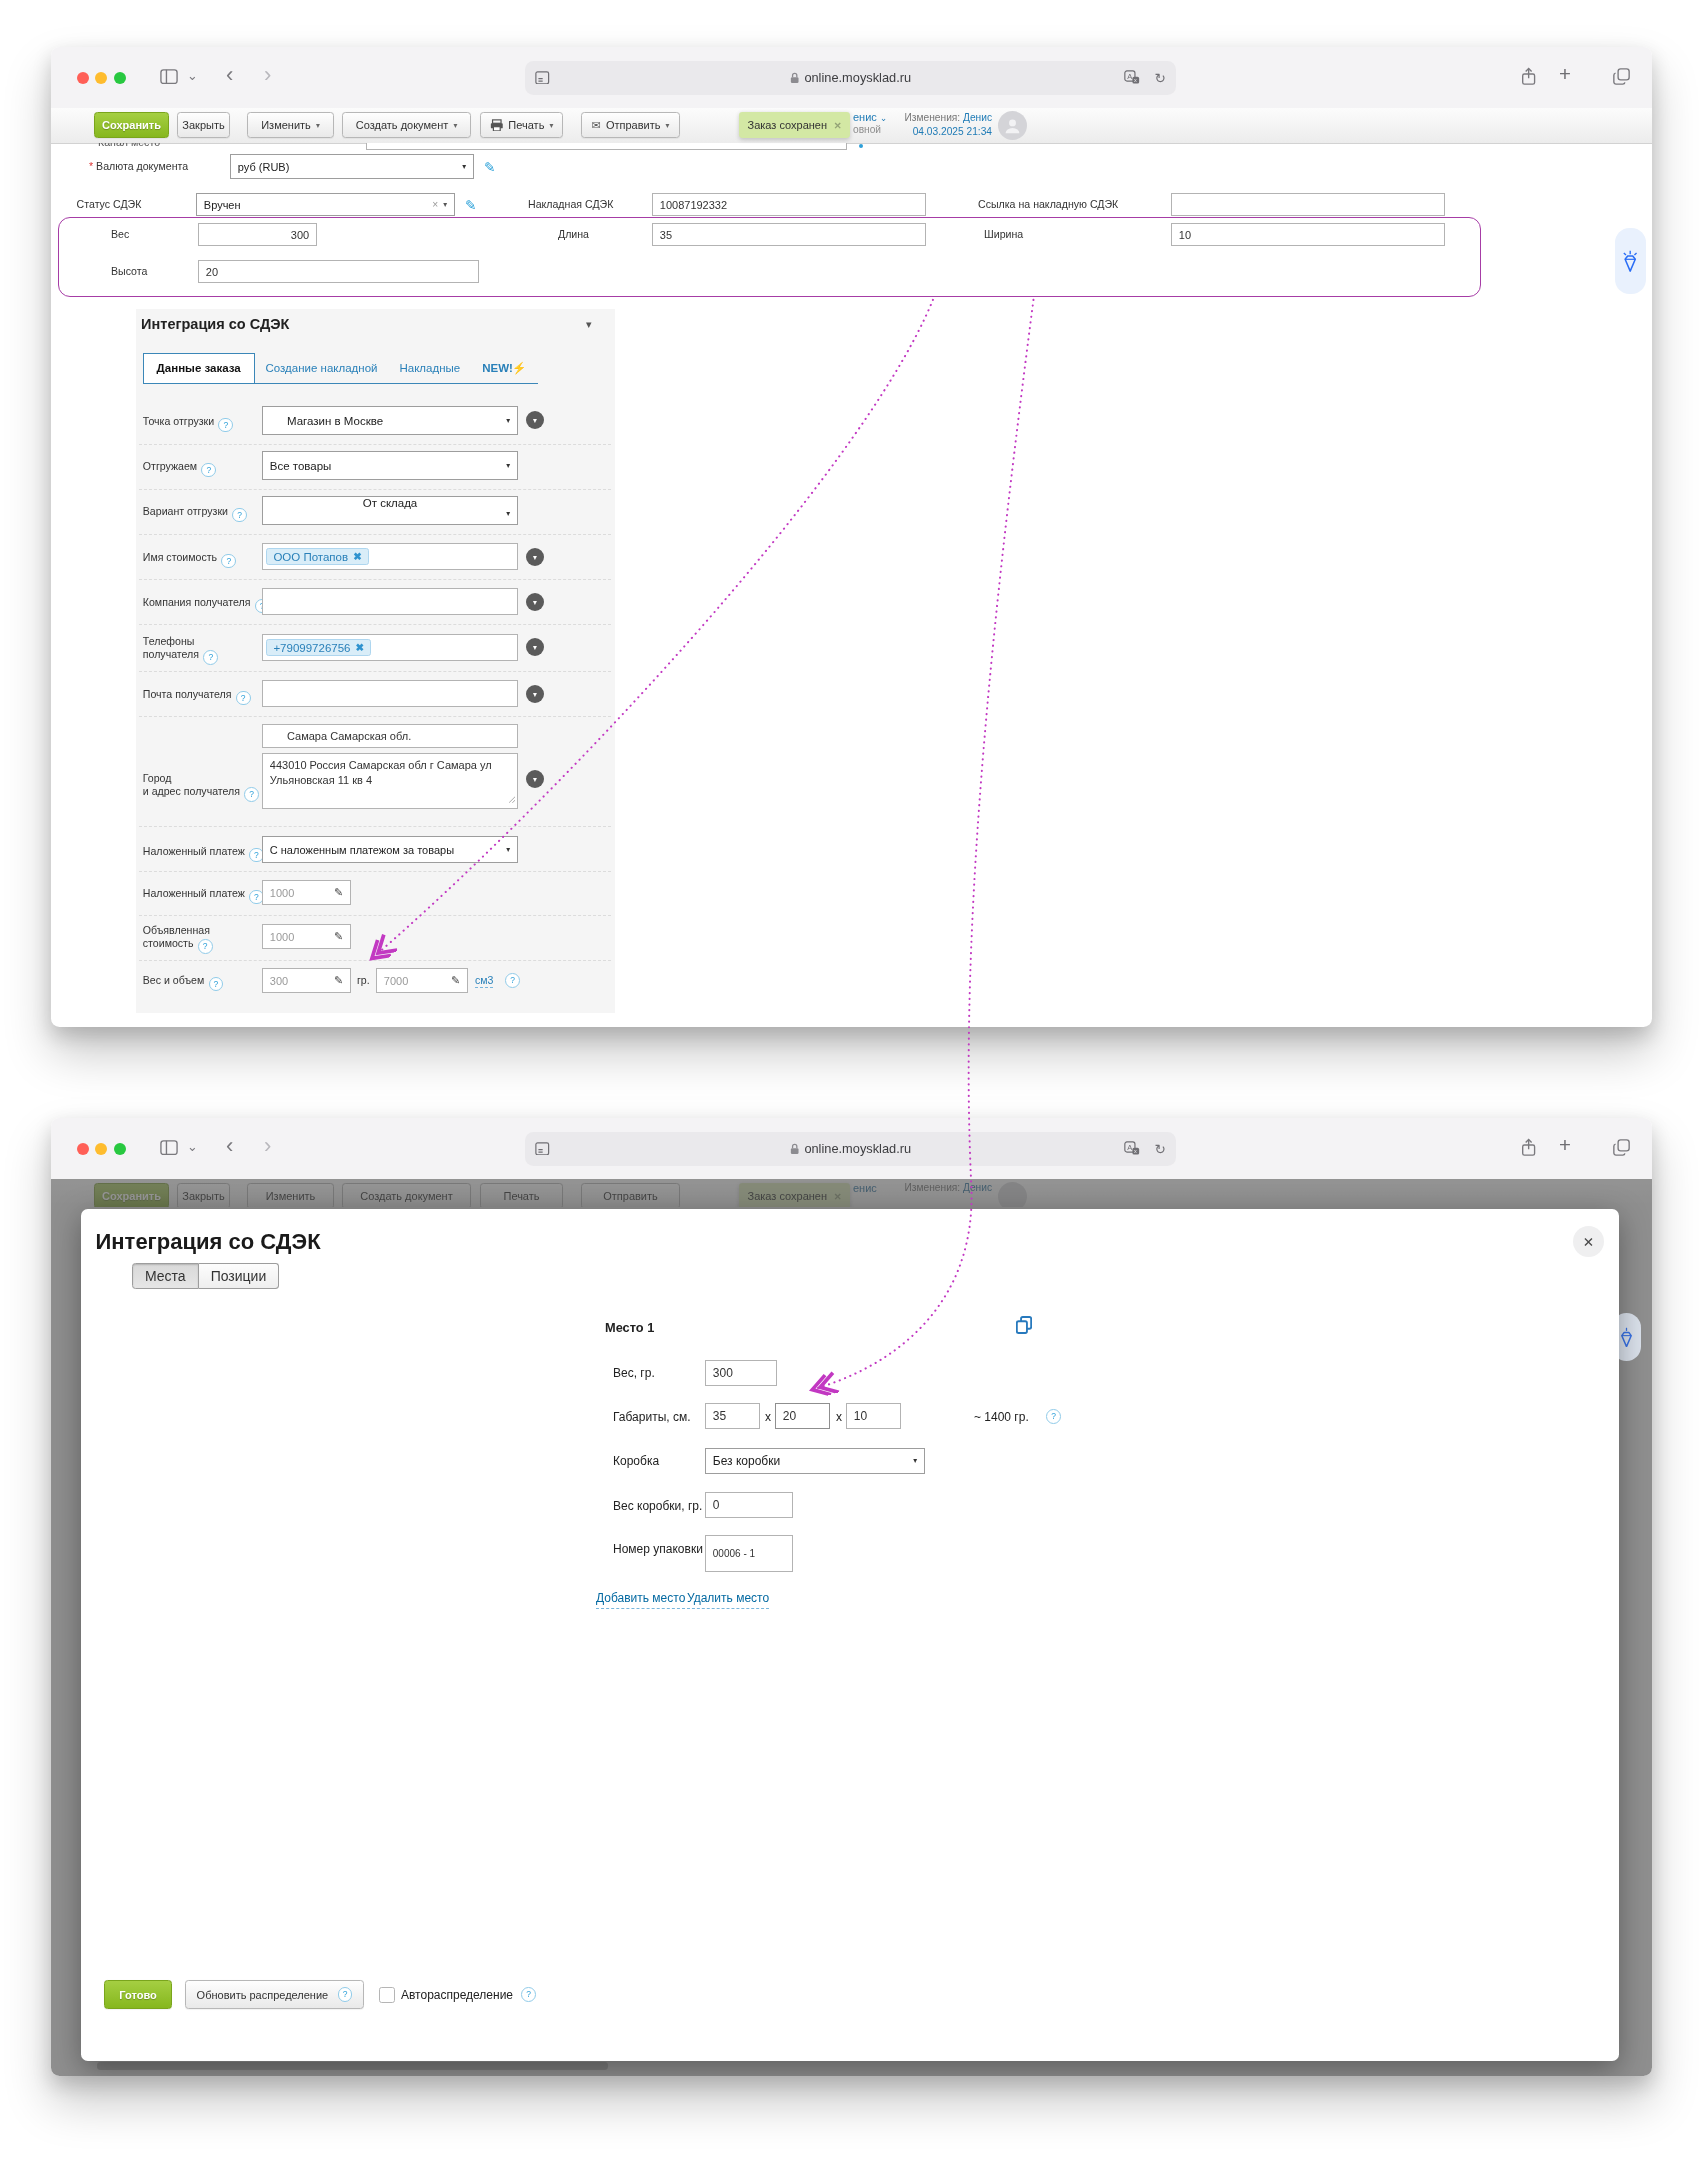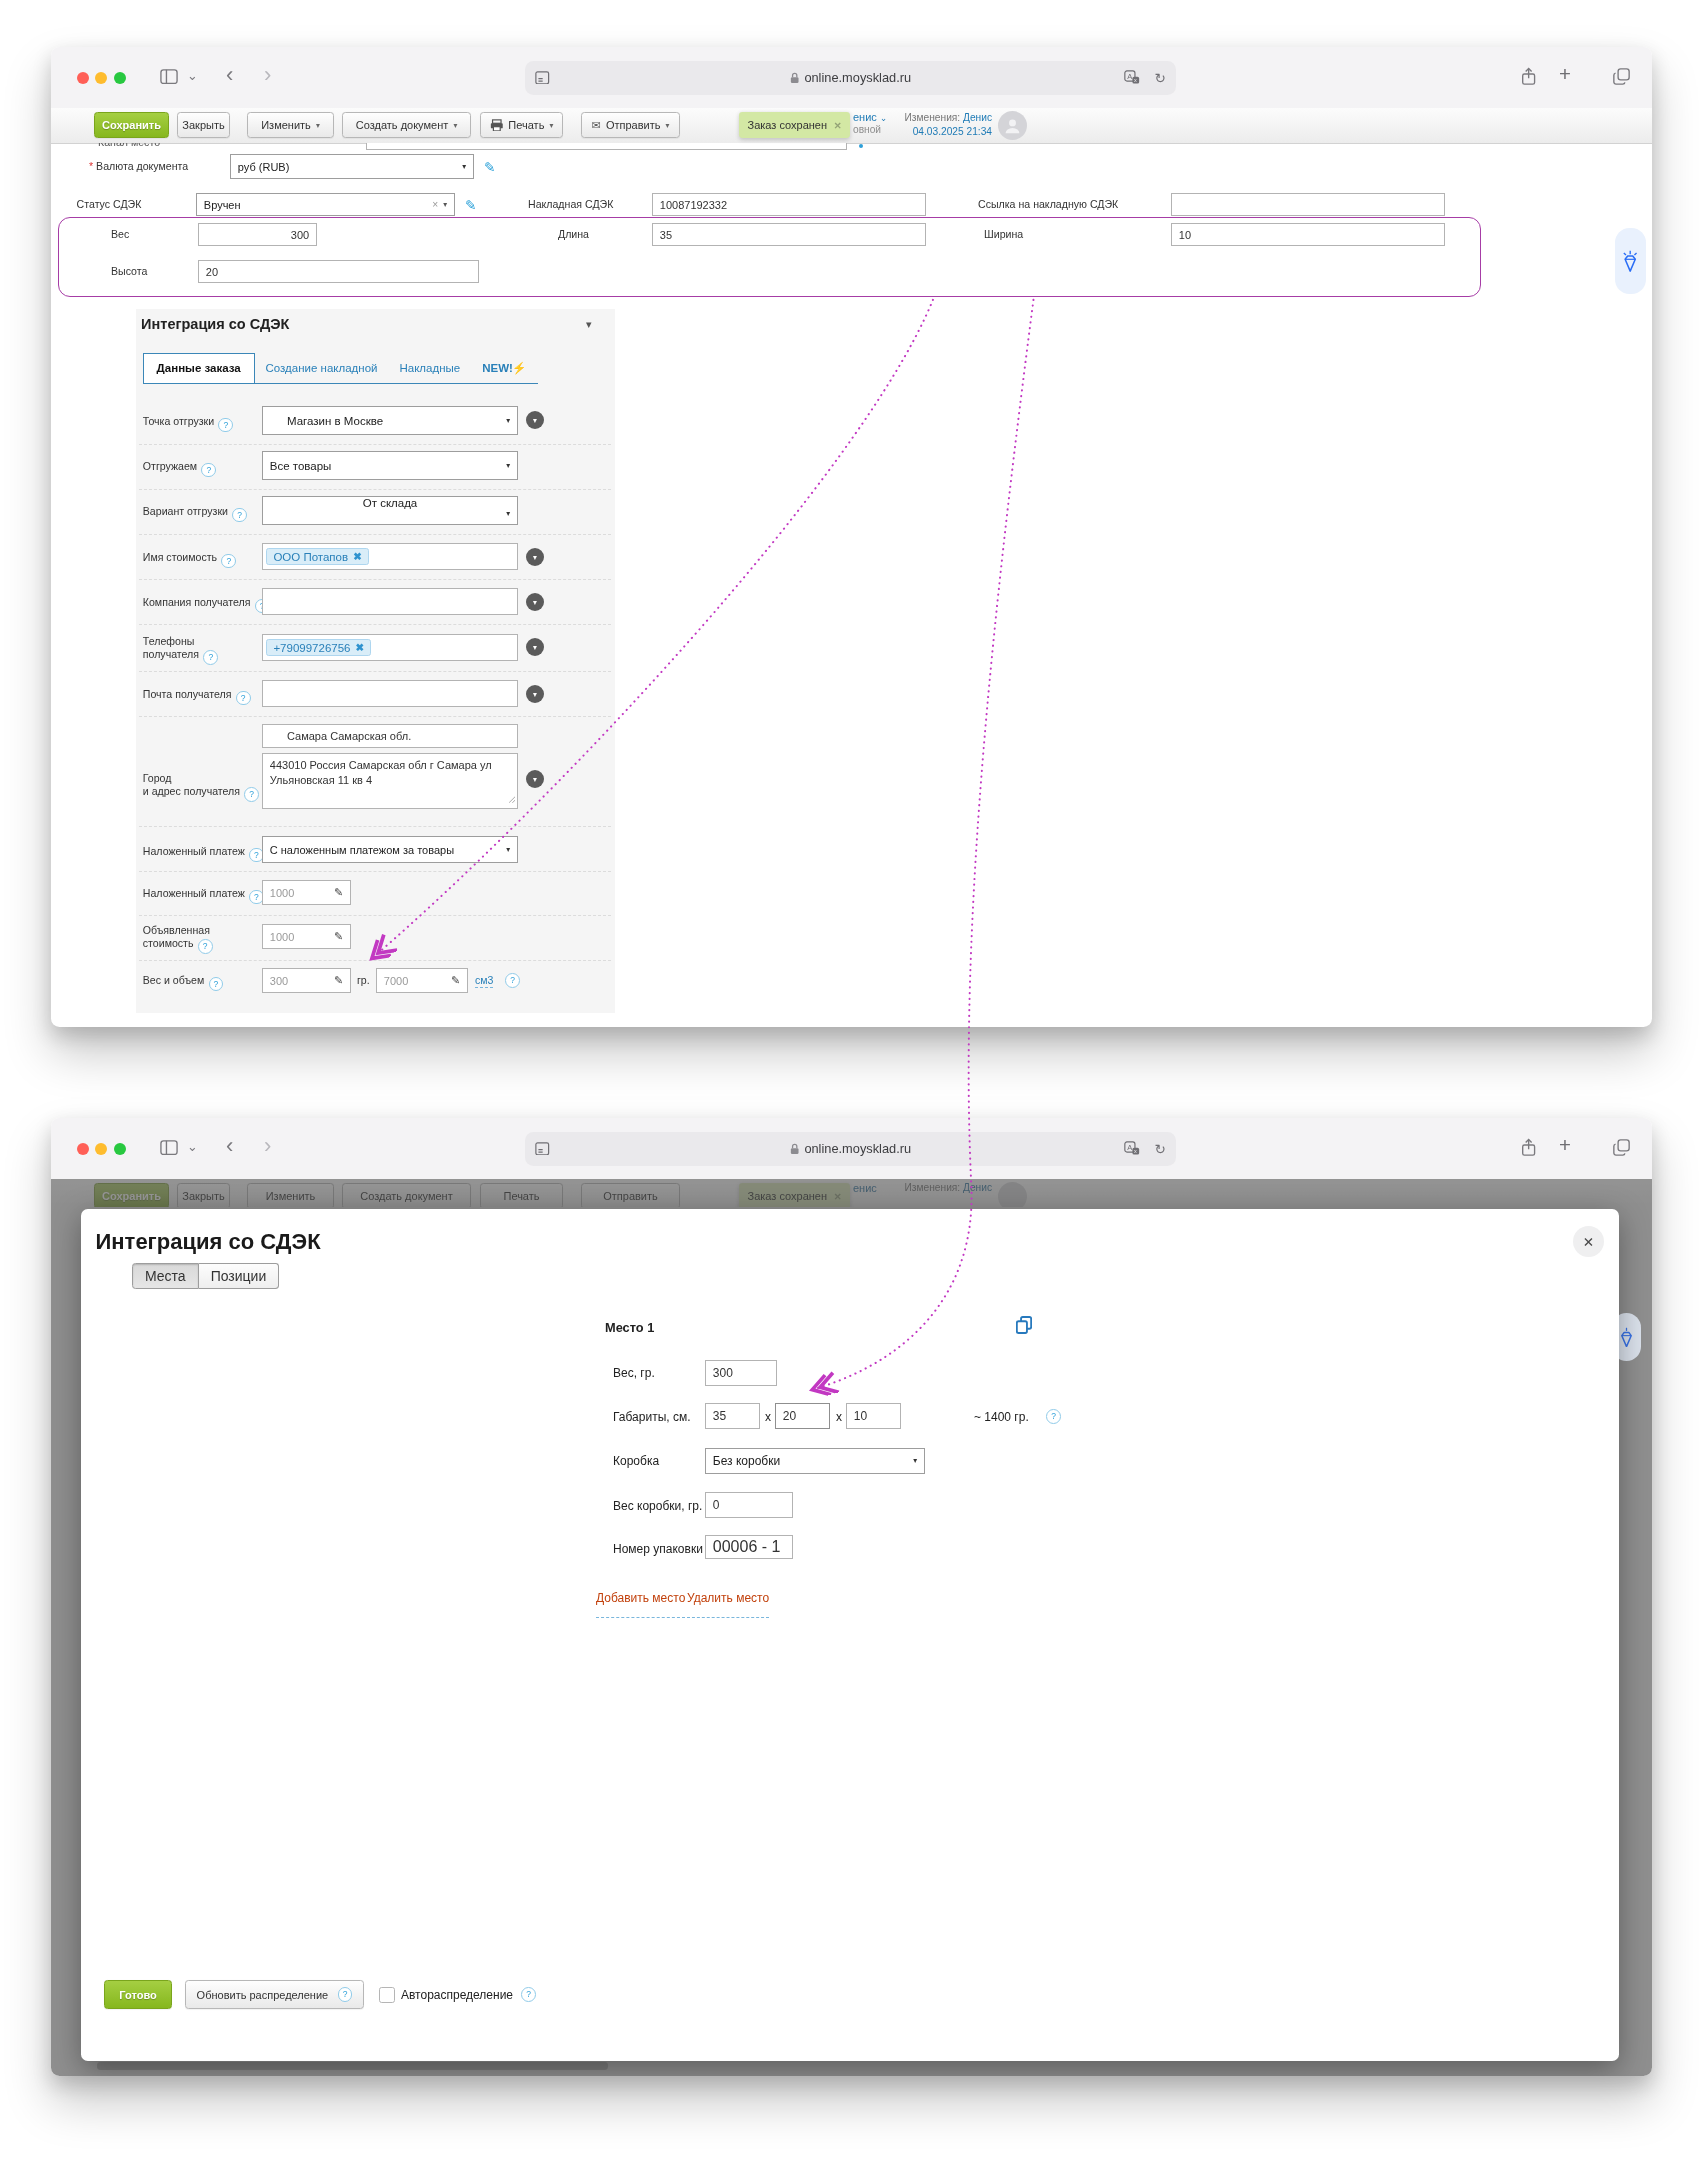--- a/index.html
+++ b/index.html
@@ -68,22 +68,22 @@
   .dimveil{position:absolute;inset:0;background:rgba(120,120,120,.4);}
   .modal{position:absolute;background:#fff;border-radius:6.8px;box-shadow:0 8.5px 30px rgba(0,0,0,.35);}
   .mlbl{position:absolute;font-size:12px;color:#222;white-space:nowrap;}
   .seg{position:absolute;display:flex;height:25.6px;font-size:14px;color:#333;}
   .seg div{display:flex;align-items:center;padding:0 12px;border:0.9px solid #9d9d9d;}
   .seg .on{background:linear-gradient(#d9d9d9,#e6e6e6);border-radius:3.4px 0 0 3.4px;
            box-shadow:inset 0 0.9px 1.7px rgba(0,0,0,.18);}
   .seg .off{background:linear-gradient(#fdfdfd,#eee);border-left:none;border-radius:0 3.4px 3.4px 0;}
   .mclose{position:absolute;width:31px;height:31px;border-radius:50%;background:#efeff0;
           display:flex;align-items:center;justify-content:center;color:#4a4a4a;font-size:13.6px;}
-  .dlink{position:absolute;font-size:12px;color:#c2410c;border-bottom:0.9px dashed #79b6dc;
-         padding-bottom:12px;white-space:nowrap;}
+  .dlink{position:absolute;font-size:12px;color:#0369a1;border-bottom:0.9px dashed #79b6dc;
+         padding-bottom:3px;white-space:nowrap;}
   .cbx{position:absolute;width:13.6px;height:13.6px;border:0.9px solid #b5b5b5;border-radius:2.6px;background:#fff;}
   .pill{position:absolute;background:#e9f1fd;border-radius:14.5px;display:flex;align-items:center;
         justify-content:center;}
   .arrows{position:absolute;left:0;top:0;z-index:40;pointer-events:none;}
 </style>
 </head>
 <body>
 
 <div class="window" style="left:51px;top:47px;width:1601px;height:980px;">
   <div class="chrome">
@@ -491,21 +491,21 @@
           <span>Без коробки</span>
           <span class="caret">▾</span>
         </div>
 
       <span class="mlbl" style="left:532px;top:290px;">Вес коробки, гр.</span>
       <div class="inp" style="left:624px;top:283px;width:88px;height:25.6px;font-size:12px;">
           <span>0</span>
         </div>
 
       <span class="mlbl" style="left:532px;top:333px;">Номер упаковки</span>
-      <div class="inp" style="left:624px;top:326px;width:88px;height:24px;font-size:16px;">
+      <div class="inp" style="left:624px;top:326px;width:88px;height:37px;font-size:10px;">
           <span>00006 - 1</span>
         </div>
 
       <span class="dlink" style="left:515px;top:382px;">Добавить место</span>
       <span class="dlink" style="left:606px;top:382px;">Удалить место</span>
 
       <div class="btn btn-green" style="left:23px;top:771px;width:68px;height:29px;">
           <span>Готово</span>
         </div>
       <div class="btn" style="left:104px;top:771px;width:179px;height:29px;">

